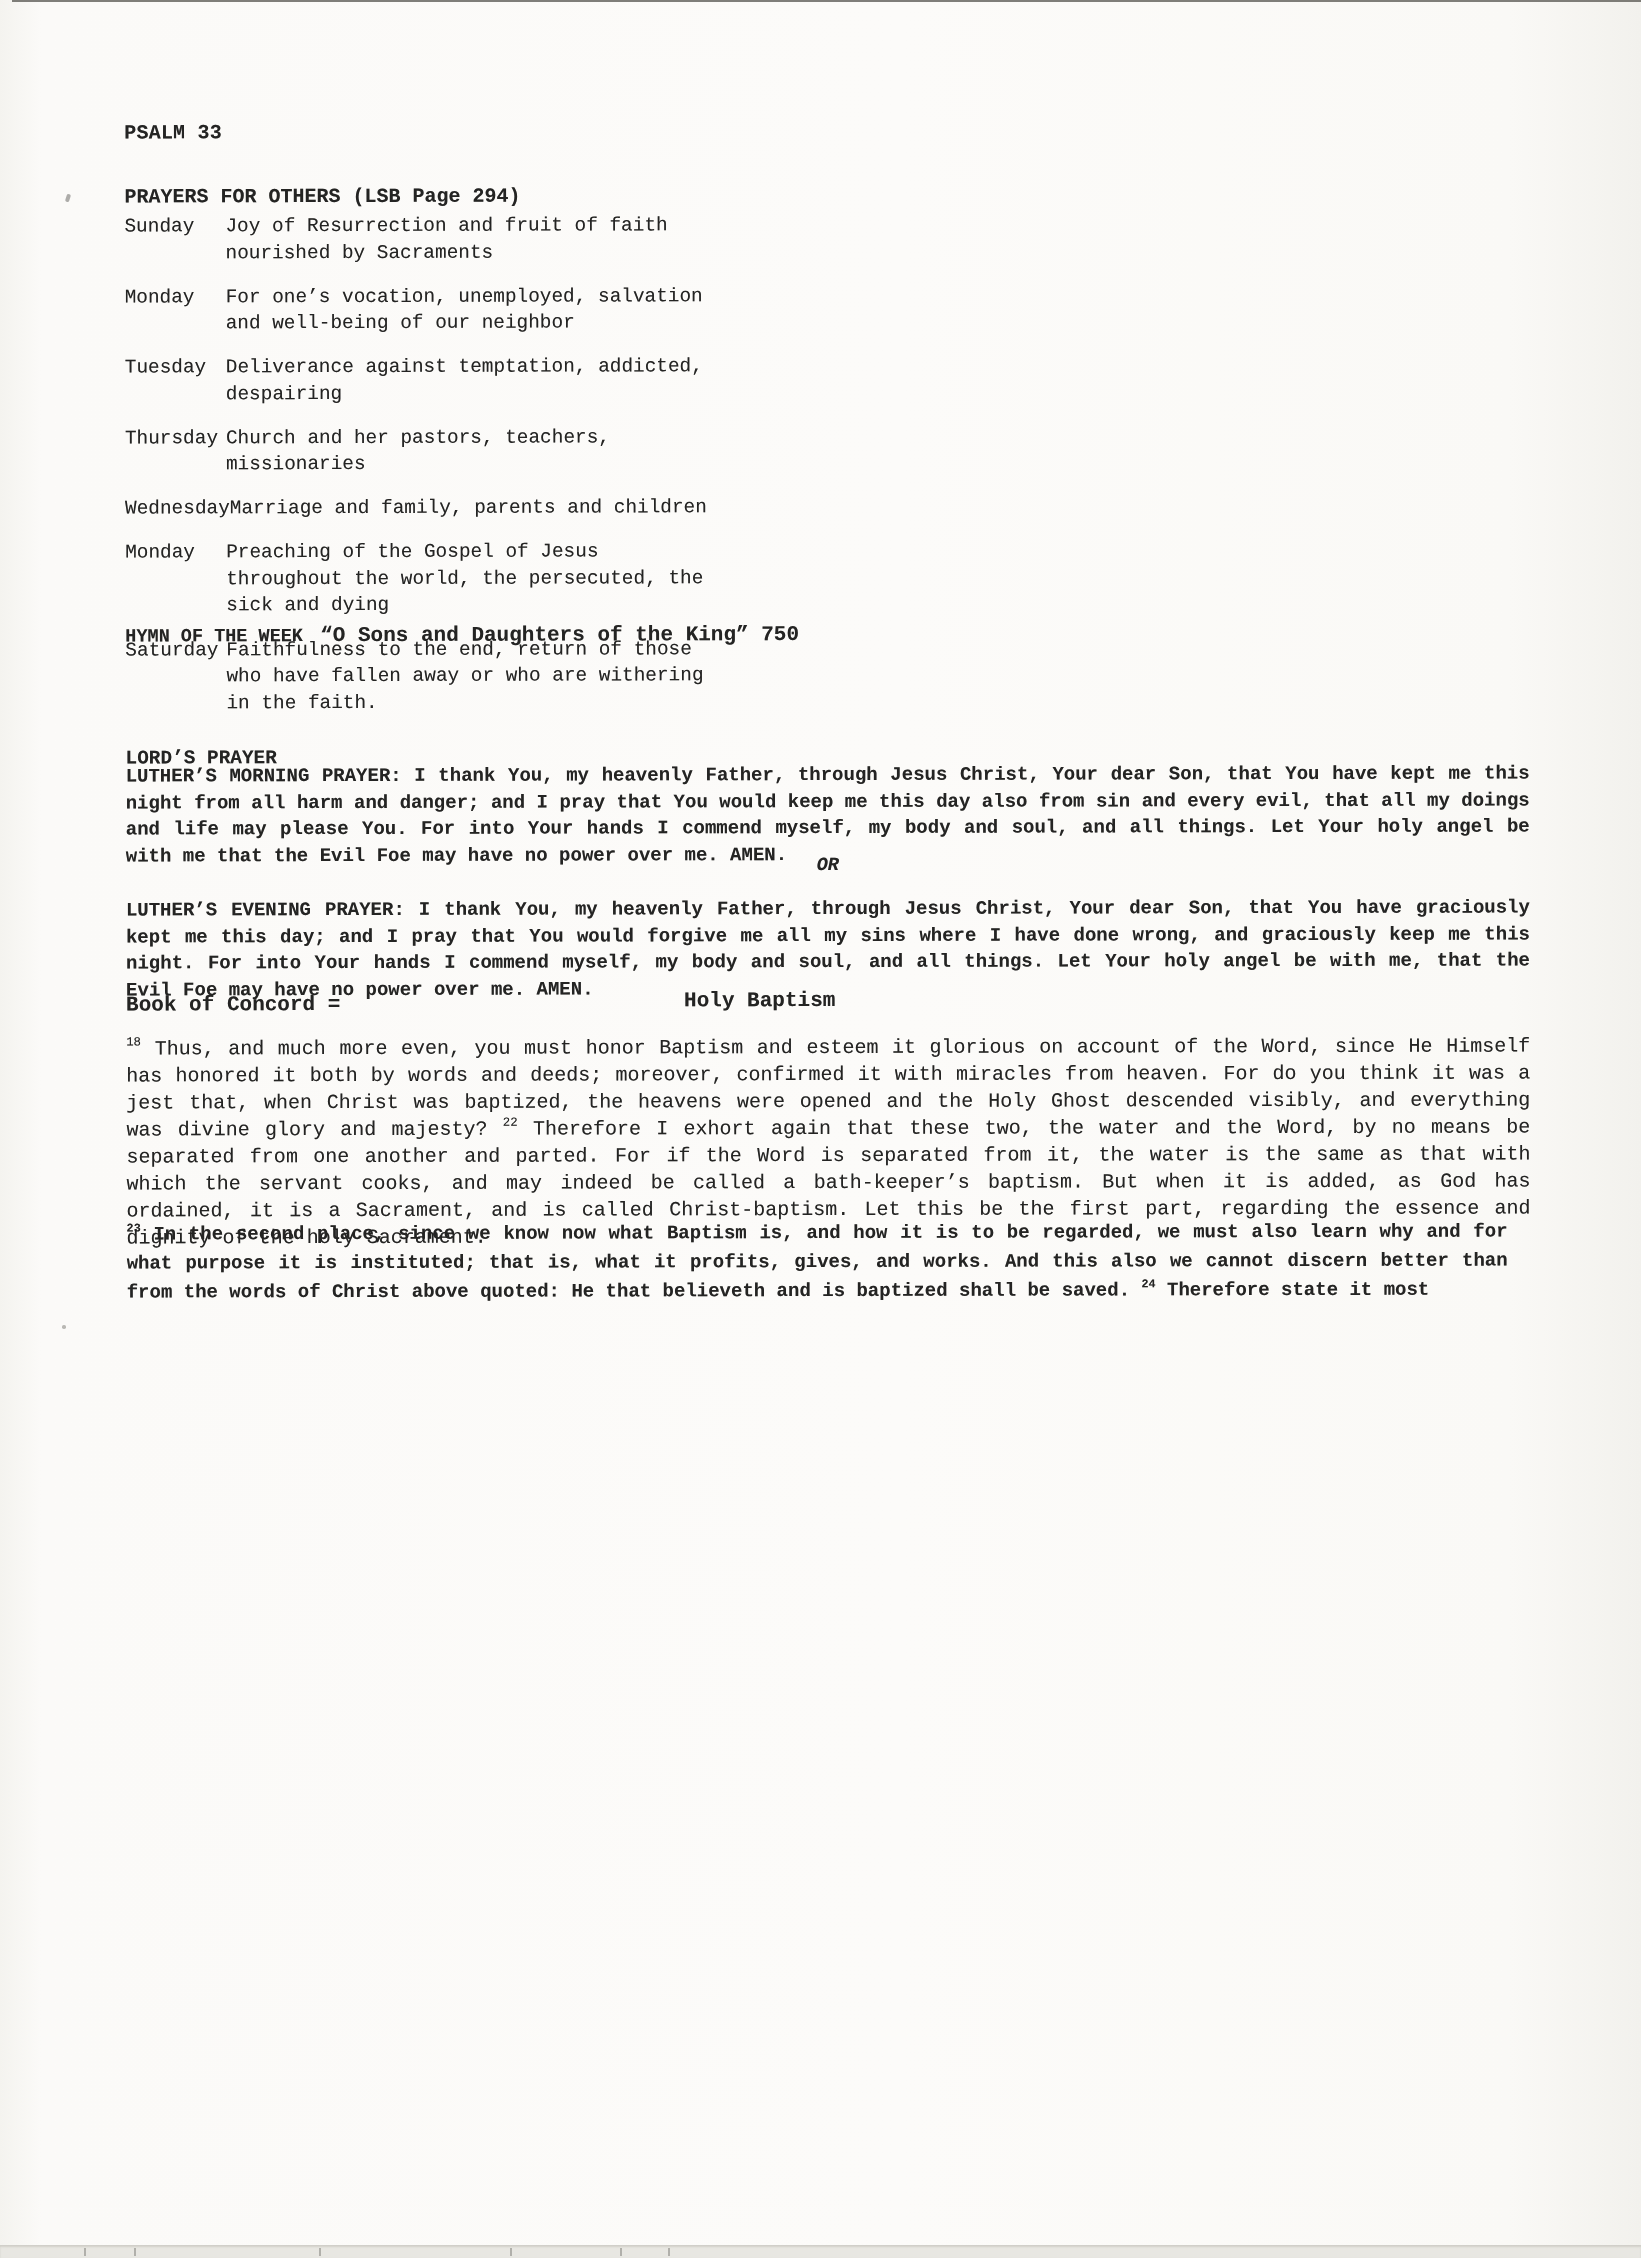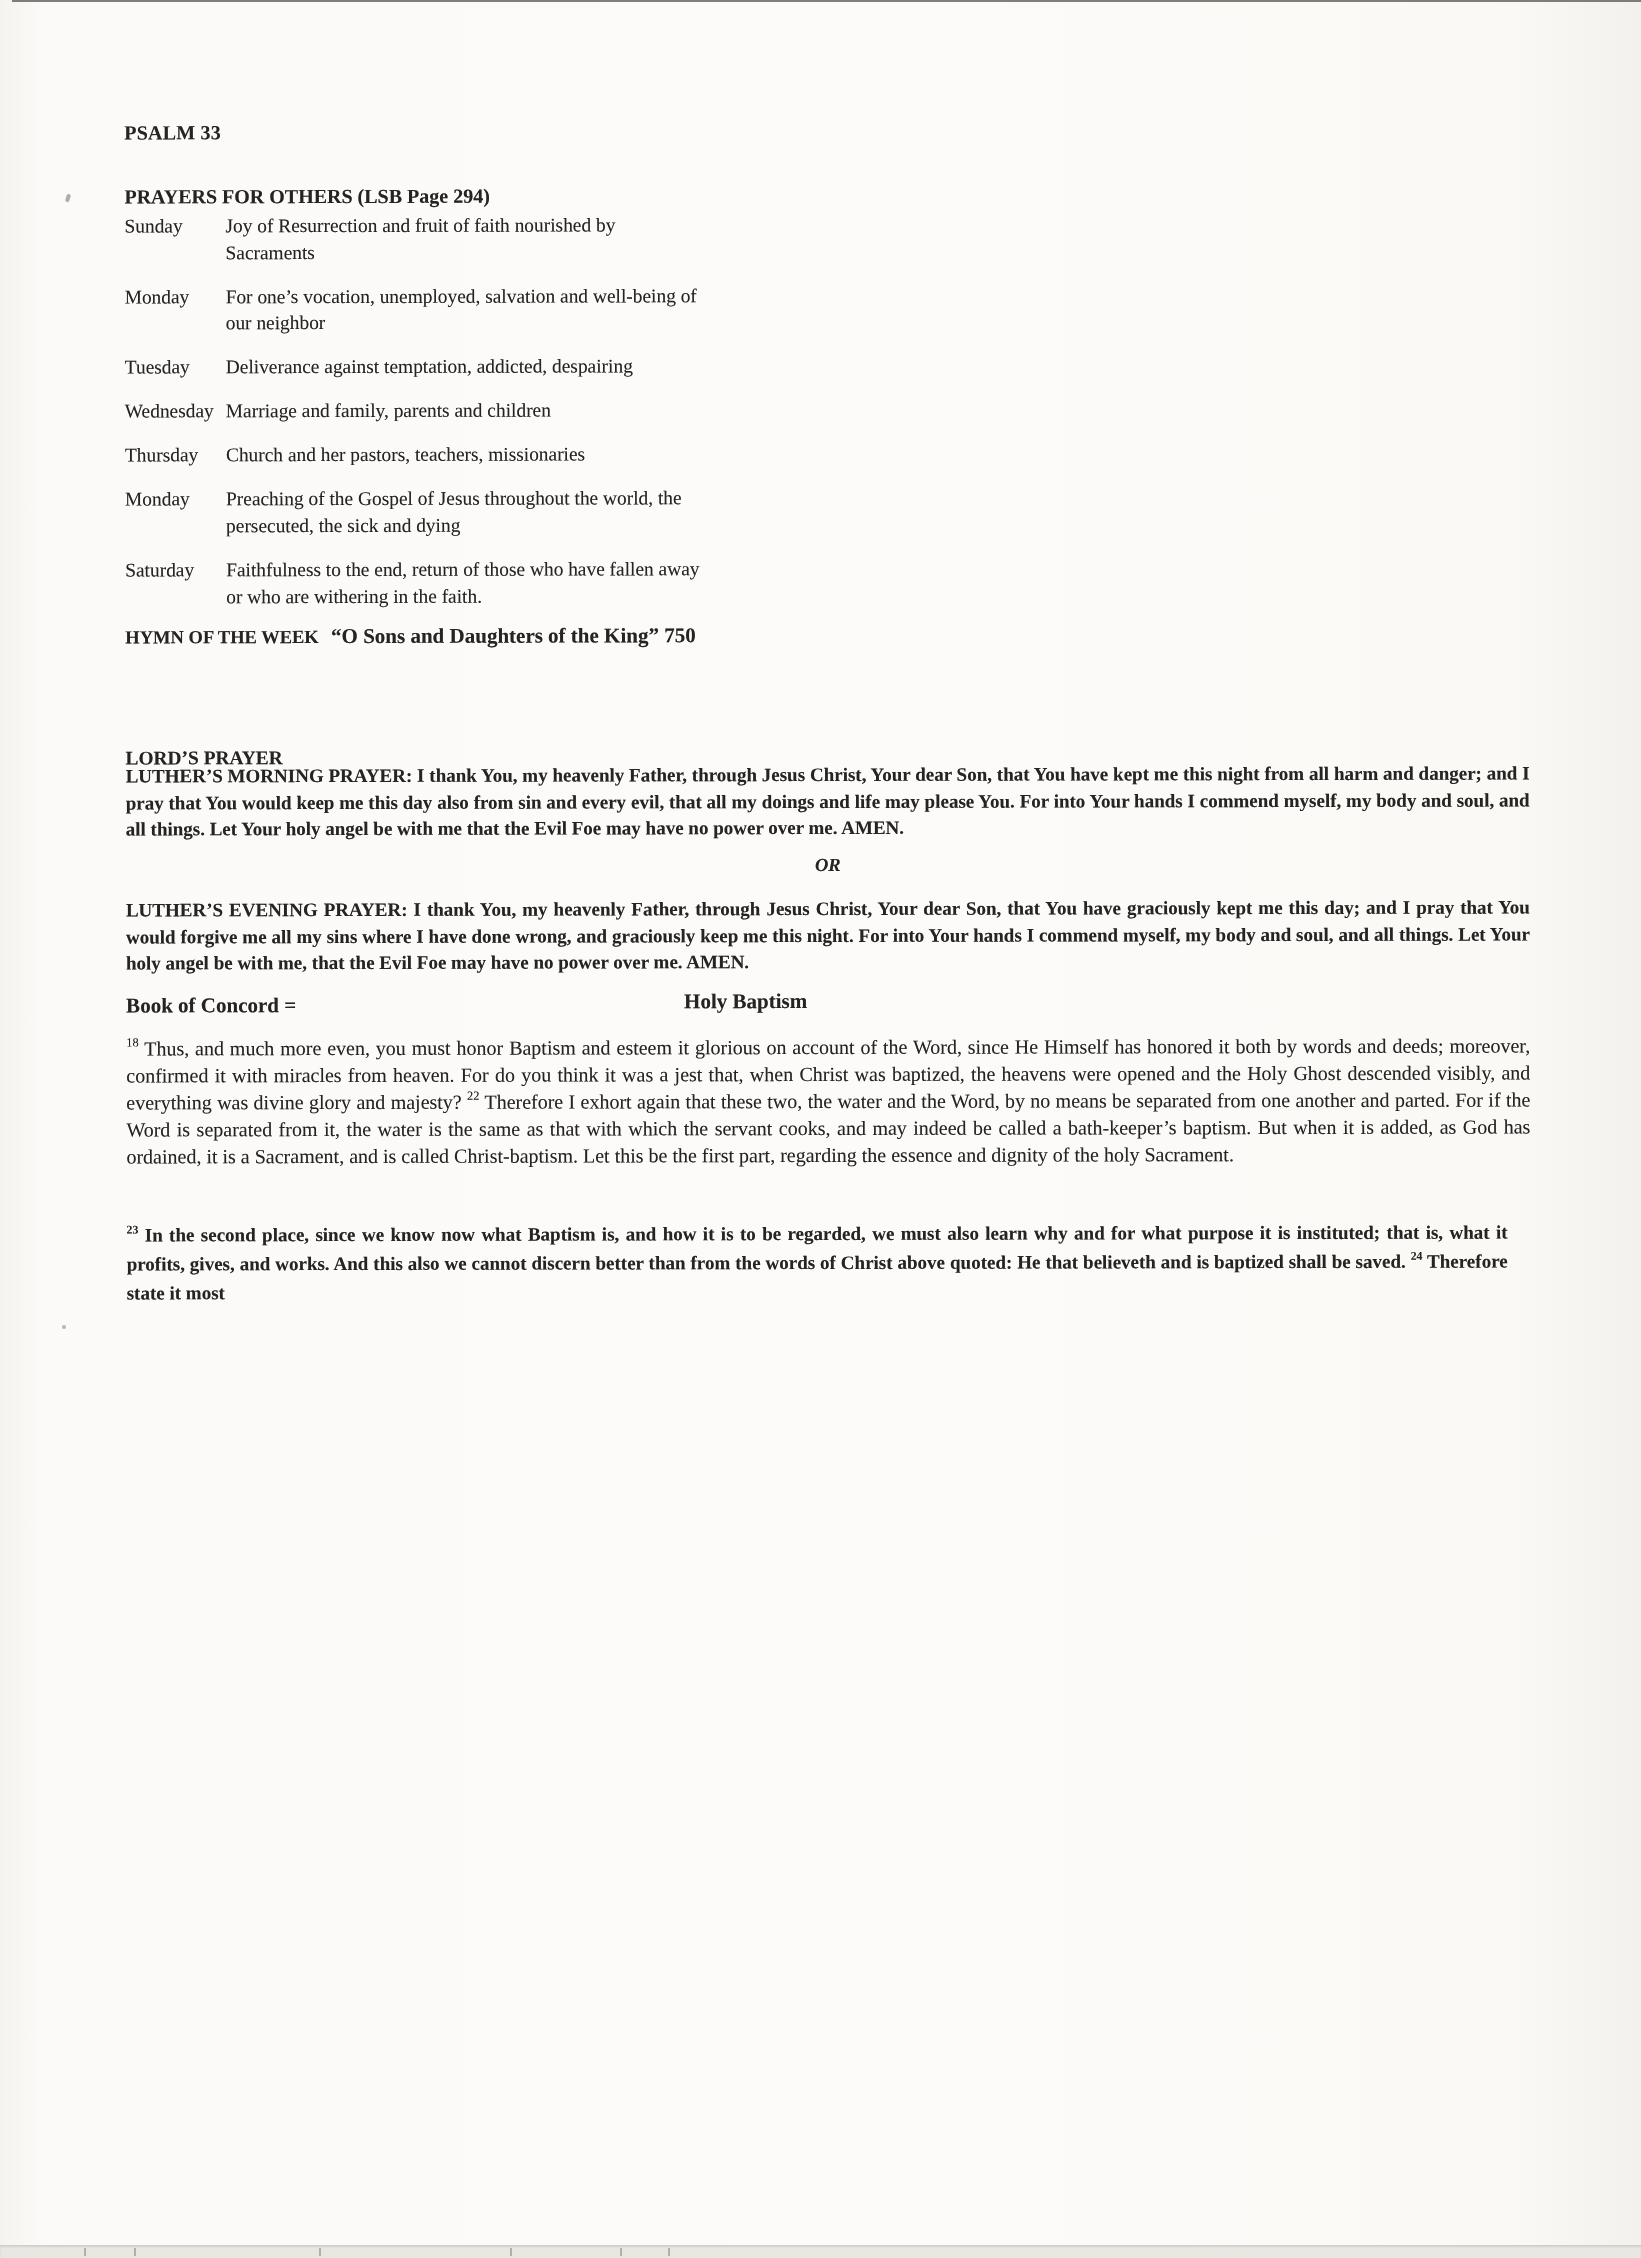--- a/index.html
+++ b/index.html
@@ -5,20 +5,21 @@
   html, body {
     margin: 0; padding: 0;
     width: 1642px; height: 2258px;
     background: #d8d7d3;
     font-family: "Liberation Serif", "DejaVu Serif", serif;
   }
   .sheet {
     position: absolute; inset: 0;
     background: linear-gradient(90deg, #f4f3ef 0%, #fbfaf8 2.5%, #fcfbf9 55%, #faf9f6 92%, #f2f1ed 100%);
     overflow: hidden;
+    font-family: Liberation Mono, monospace;
   }
   .top-edge {
     position: absolute; top: 0; left: 12.4px; right: 0; height: 1.8px;
     background: #55544f; opacity: .75;
   }
   .bottom-strip {
     position: absolute; left: 0; right: 0; bottom: 0; height: 13.2px;
     background: #e8e7e2;
     box-shadow: inset 0 1.8px 1.8px rgba(160,158,150,.35);
   }
@@ -90,26 +91,26 @@
       </div>
       <div class="day-row">
         <span class="day-label">Monday</span>
         <span class="day-text">For one’s vocation, unemployed, salvation and well-being of our neighbor</span>
       </div>
       <div class="day-row">
         <span class="day-label">Tuesday</span>
         <span class="day-text">Deliverance against temptation, addicted, despairing</span>
       </div>
       <div class="day-row">
+        <span class="day-label">Thursday</span>
+        <span class="day-text">Church and her pastors, teachers, missionaries</span>
+      </div>
+      <div class="day-row">
         <span class="day-label">Wednesday</span>
         <span class="day-text">Marriage and family, parents and children</span>
-      </div>
-      <div class="day-row">
-        <span class="day-label">Thursday</span>
-        <span class="day-text">Church and her pastors, teachers, missionaries</span>
       </div>
       <div class="day-row">
         <span class="day-label">Monday</span>
         <span class="day-text">Preaching of the Gospel of Jesus throughout the world, the persecuted, the sick and dying</span>
       </div>
       <div class="day-row">
         <span class="day-label">Saturday</span>
         <span class="day-text">Faithfulness to the end, return of those who have fallen away or who are withering in the faith.</span>
       </div>
     </div>

